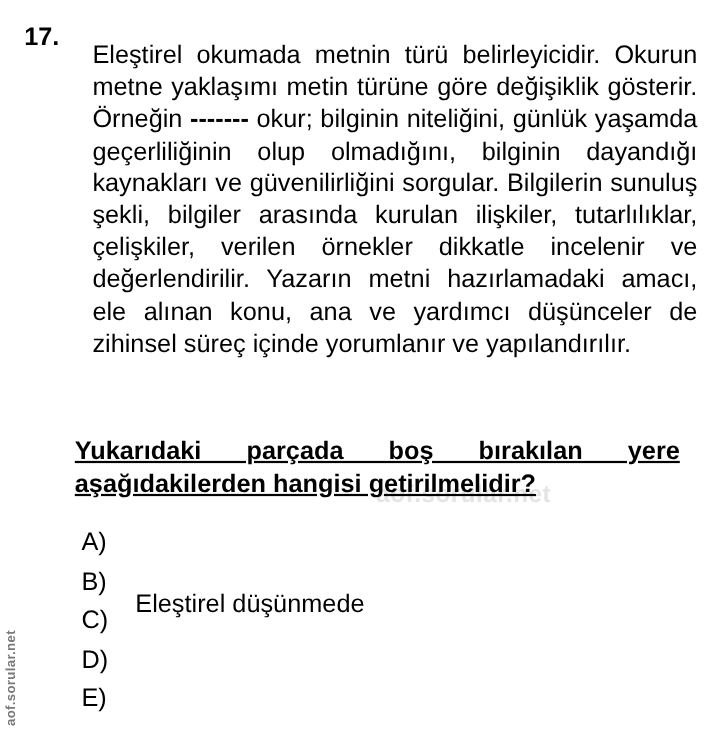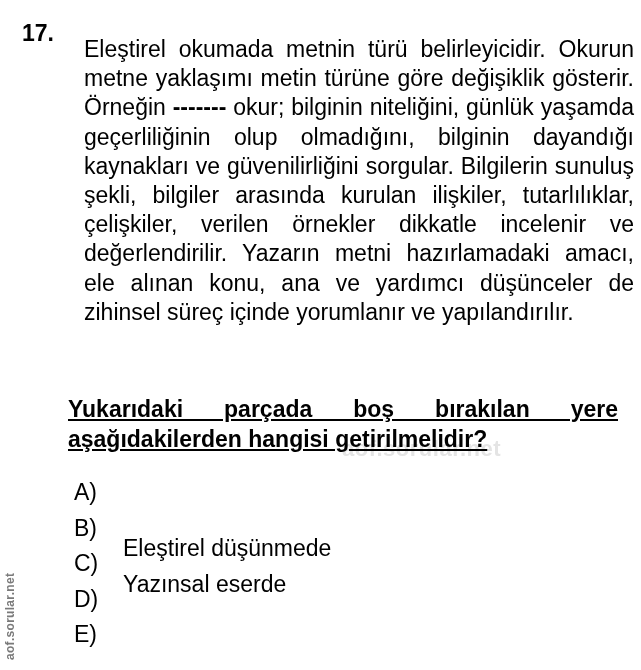--- a/index.html
+++ b/index.html
@@ -121,21 +121,20 @@
 
   <p class="prompt">Yukarıdaki parçada boş bırakılan yere aşağıdakilerden hangisi getirilmelidir?</p>
 
   <ul class="options">
     <li class="option">
       <span class="option-label">A)</span>
       <span class="option-text">Eleştirel düşünmede</span>
     </li>
     <li class="option">
       <span class="option-label">B)</span>
-      <span class="option-text">Yazınsal eserde</span>
     </li>
     <li class="option">
       <span class="option-label">C)</span>
     </li>
     <li class="option">
       <span class="option-label">D)</span>
     </li>
     <li class="option">
       <span class="option-label">E)</span>
       <span class="option-text">Yukarıdaki metinde</span>

